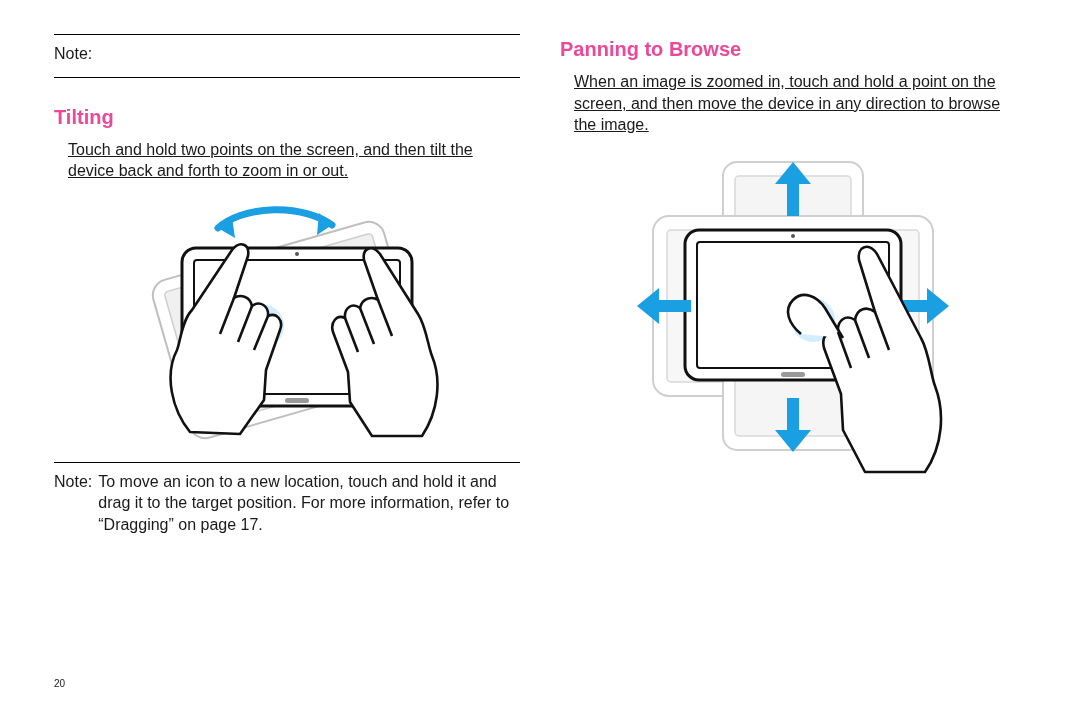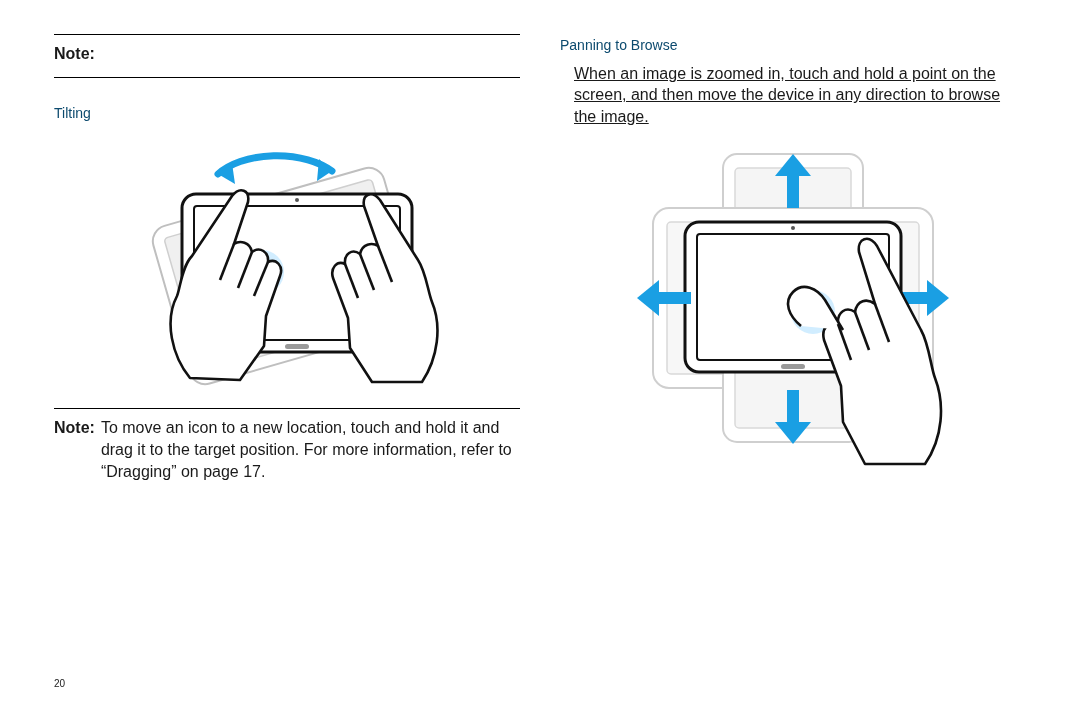--- a/index.html
+++ b/index.html
@@ -30,30 +30,30 @@
     border: none;
     border-top: 1.6px solid #000;
     margin: 4px 0 8px 0;
   }
   .note {
     display: flex;
     gap: 6px;
     margin-bottom: 8px;
   }
   .note-label {
-    font-weight: bold;
+    font-weight: normal;
     white-space: nowrap;
   }
   .note-body {
     flex: 1;
   }
   .heading {
-    color: #0c4a6e;
-    font-weight: normal;
-    font-size: 14px;
+    color: #ec4899;
+    font-weight: bold;
+    font-size: 20px;
     margin-top: 18px;
     margin-bottom: 6px;
   }
   .heading-top {
     margin-top: 6px;
   }
   .para {
     margin: 2px 0 0 14px;
     text-decoration: underline;
   }
@@ -75,20 +75,21 @@
 <div class="page">
 
   <div class="col">
     <hr class="rule">
     <div class="note">
       <span class="note-label">Note:</span>
     </div>
     <hr class="rule">
 
     <div class="heading">Tilting</div>
+    <div class="para">Touch and hold two points on the screen, and then tilt the device back and forth to zoom in or out.</div>
 
     <div class="figure">
       <svg width="330" height="240" viewBox="0 0 330 240">
 
         <g transform="translate(165,130) rotate(-16)">
           <rect x="-120" y="-82" width="240" height="164" rx="16" ry="16" fill="#ffffff" stroke="#bfbfbf" stroke-width="2"></rect>
           <rect x="-108" y="-70" width="216" height="140" rx="4" fill="#f0f0f0" stroke="#cfcfcf" stroke-width="1.5"></rect>
         </g>
 
         <g transform="translate(175,128)">

